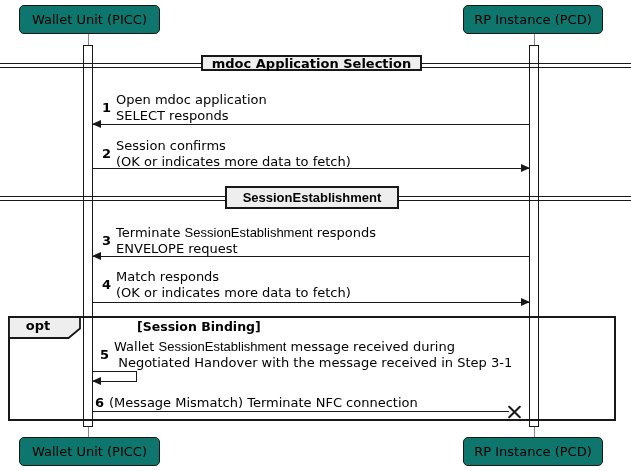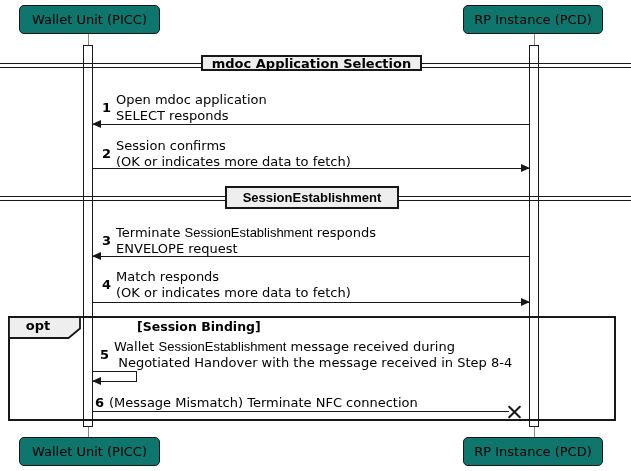--- a/index.html
+++ b/index.html
@@ -133,21 +133,21 @@
   <svg class="frag-tab" width="75" height="24">
     <path d="M1,1 H72 V12.5 L60.5,22 H1 Z" fill="#EEEEEE" stroke="#181818" stroke-width="1.8"></path>
   </svg>
   <div class="frag-tab-label">opt</div>
   <div class="frag-guard">[Session Binding]</div>
 
   <div class="msg" style="left:100px; top:339px;">
     <span class="num">5</span>
     <span>
       <span class="l"><span>Wallet </span><span class="mono">SessionEstablishment</span><span> message received during</span></span>
-      <span class="l"> Negotiated Handover with the message received in Step 8-4</span>
+      <span class="l"> Negotiated Handover with the message received in Step 3-1</span>
     </span>
   </div>
   <div class="aline" style="top:371px; left:93px; width:44px;"></div>
   <div class="vline" style="left:136px; top:371px; height:11px;"></div>
   <div class="aline" style="top:381px; left:93px; width:44px;">
     <i class="head hleft"></i>
   </div>
 
   <div class="msg" style="left:95px; top:395px;">
     <span class="num">6</span>

